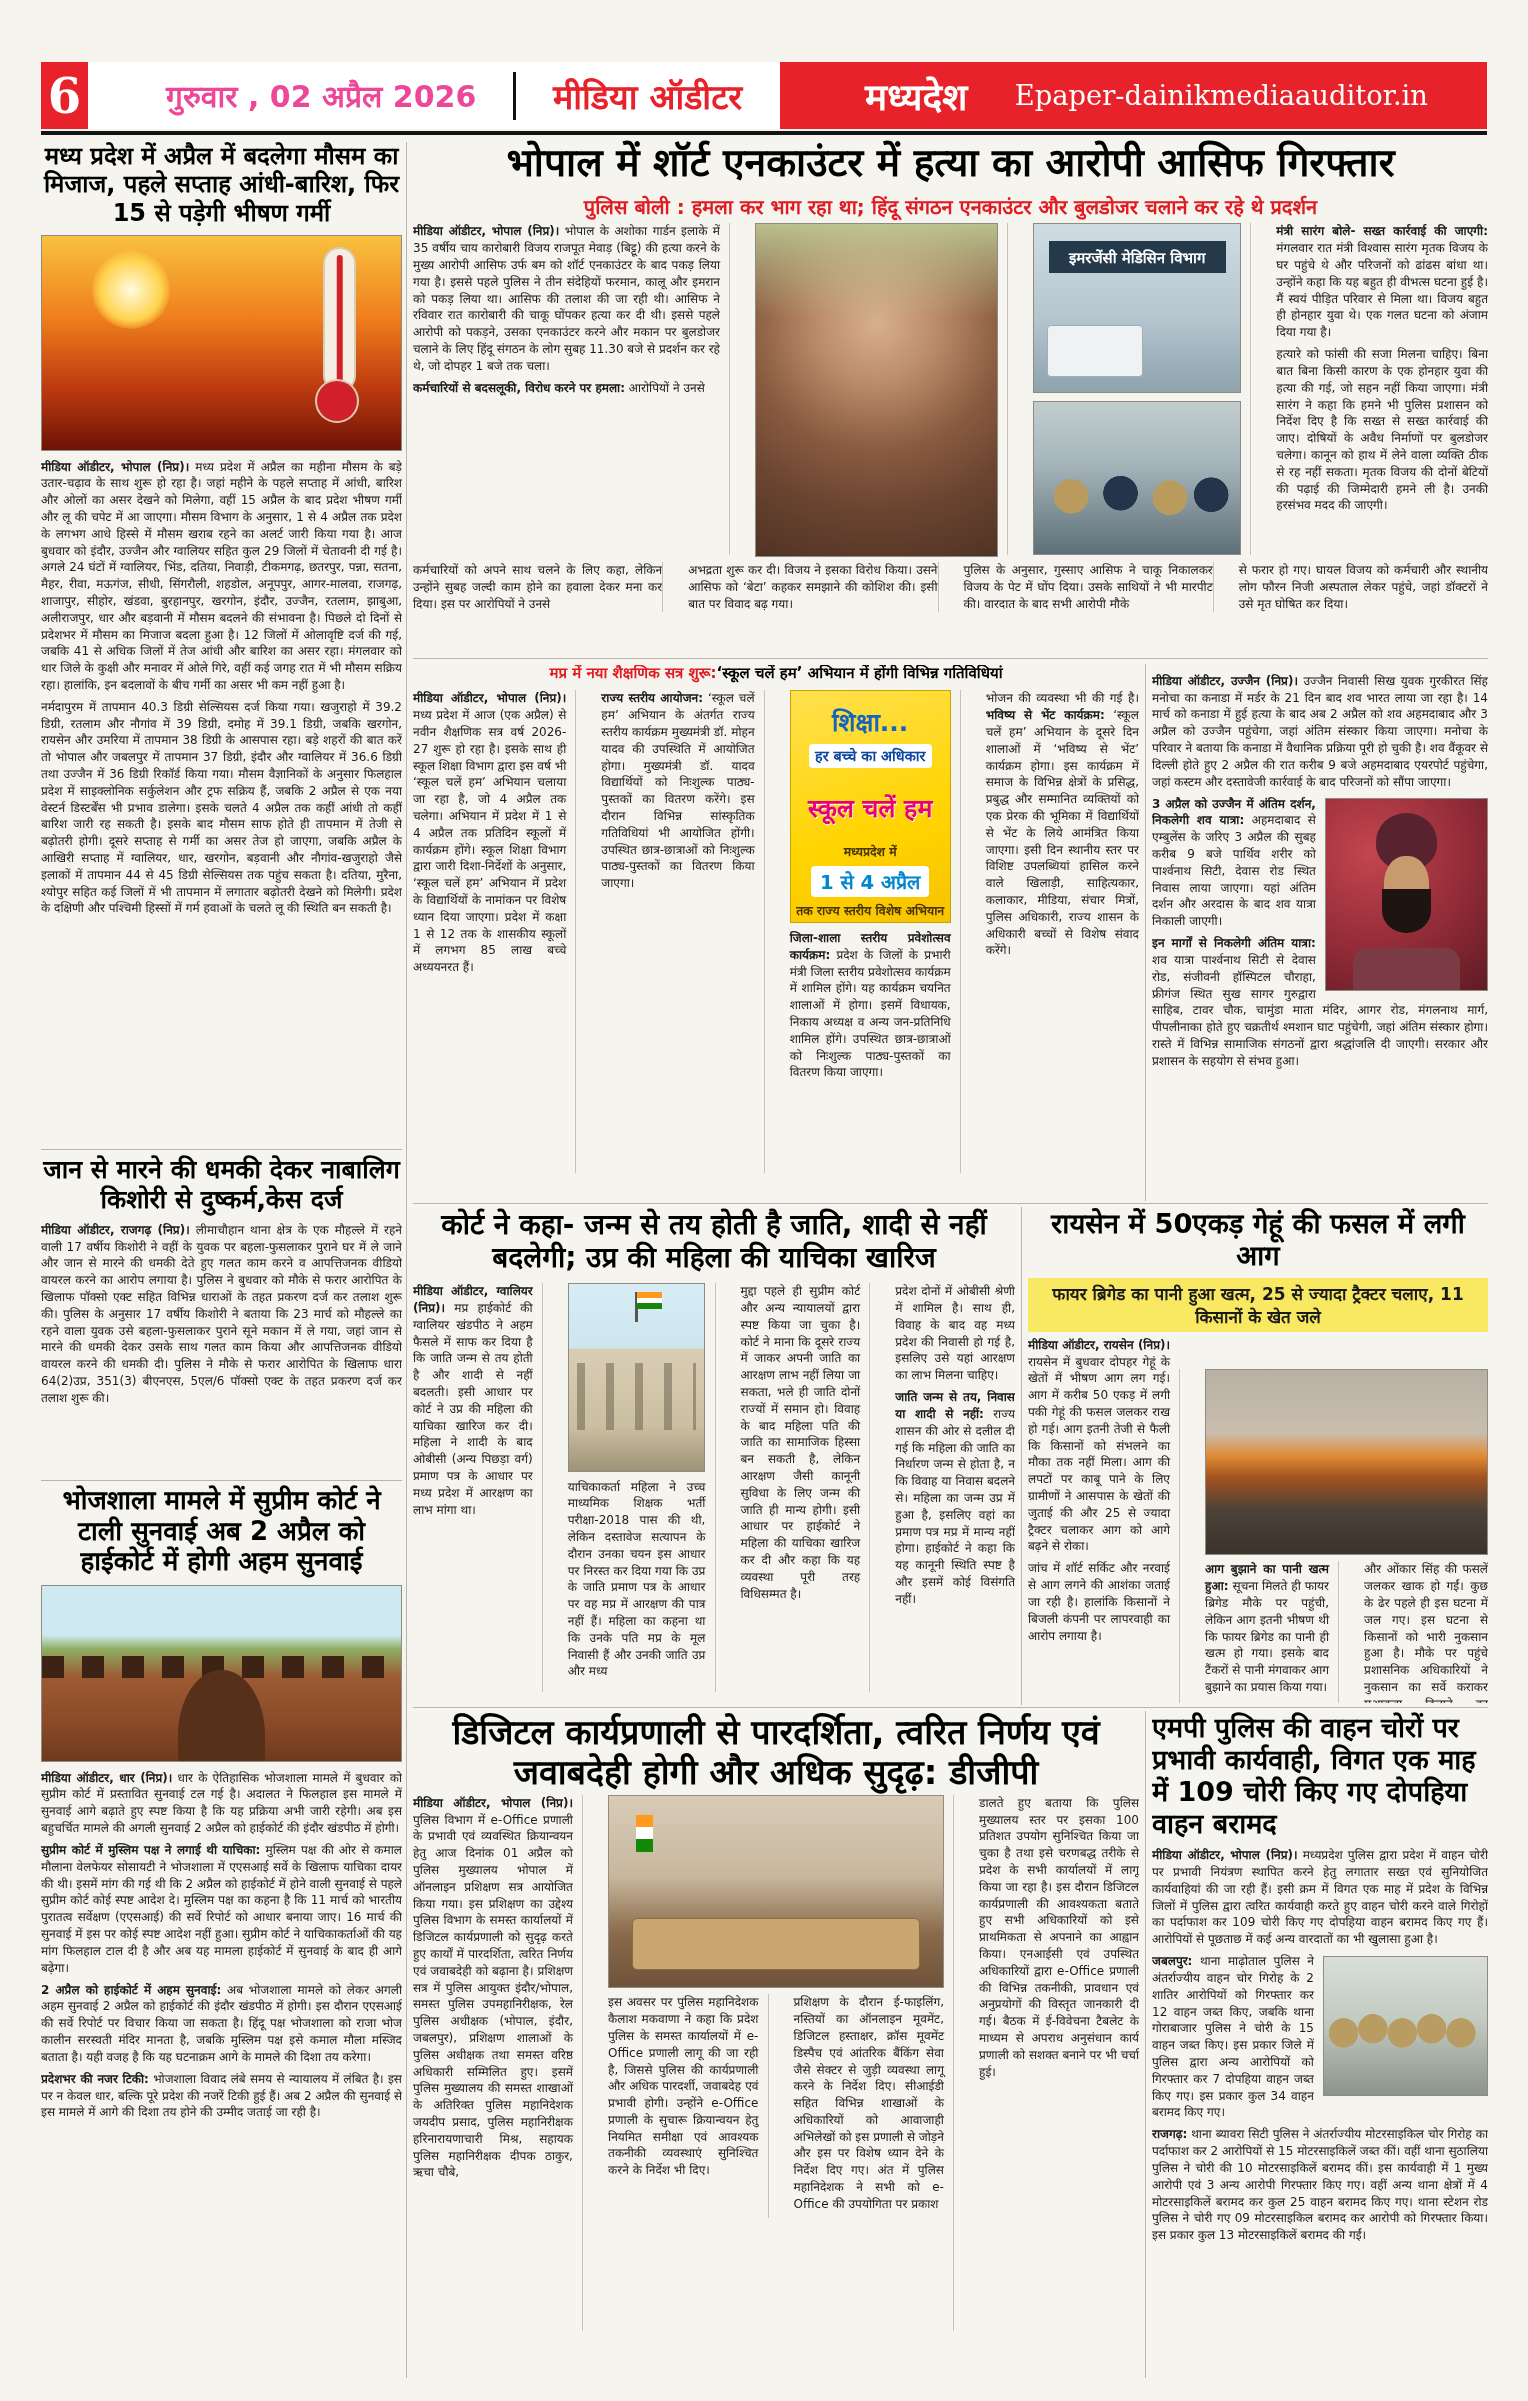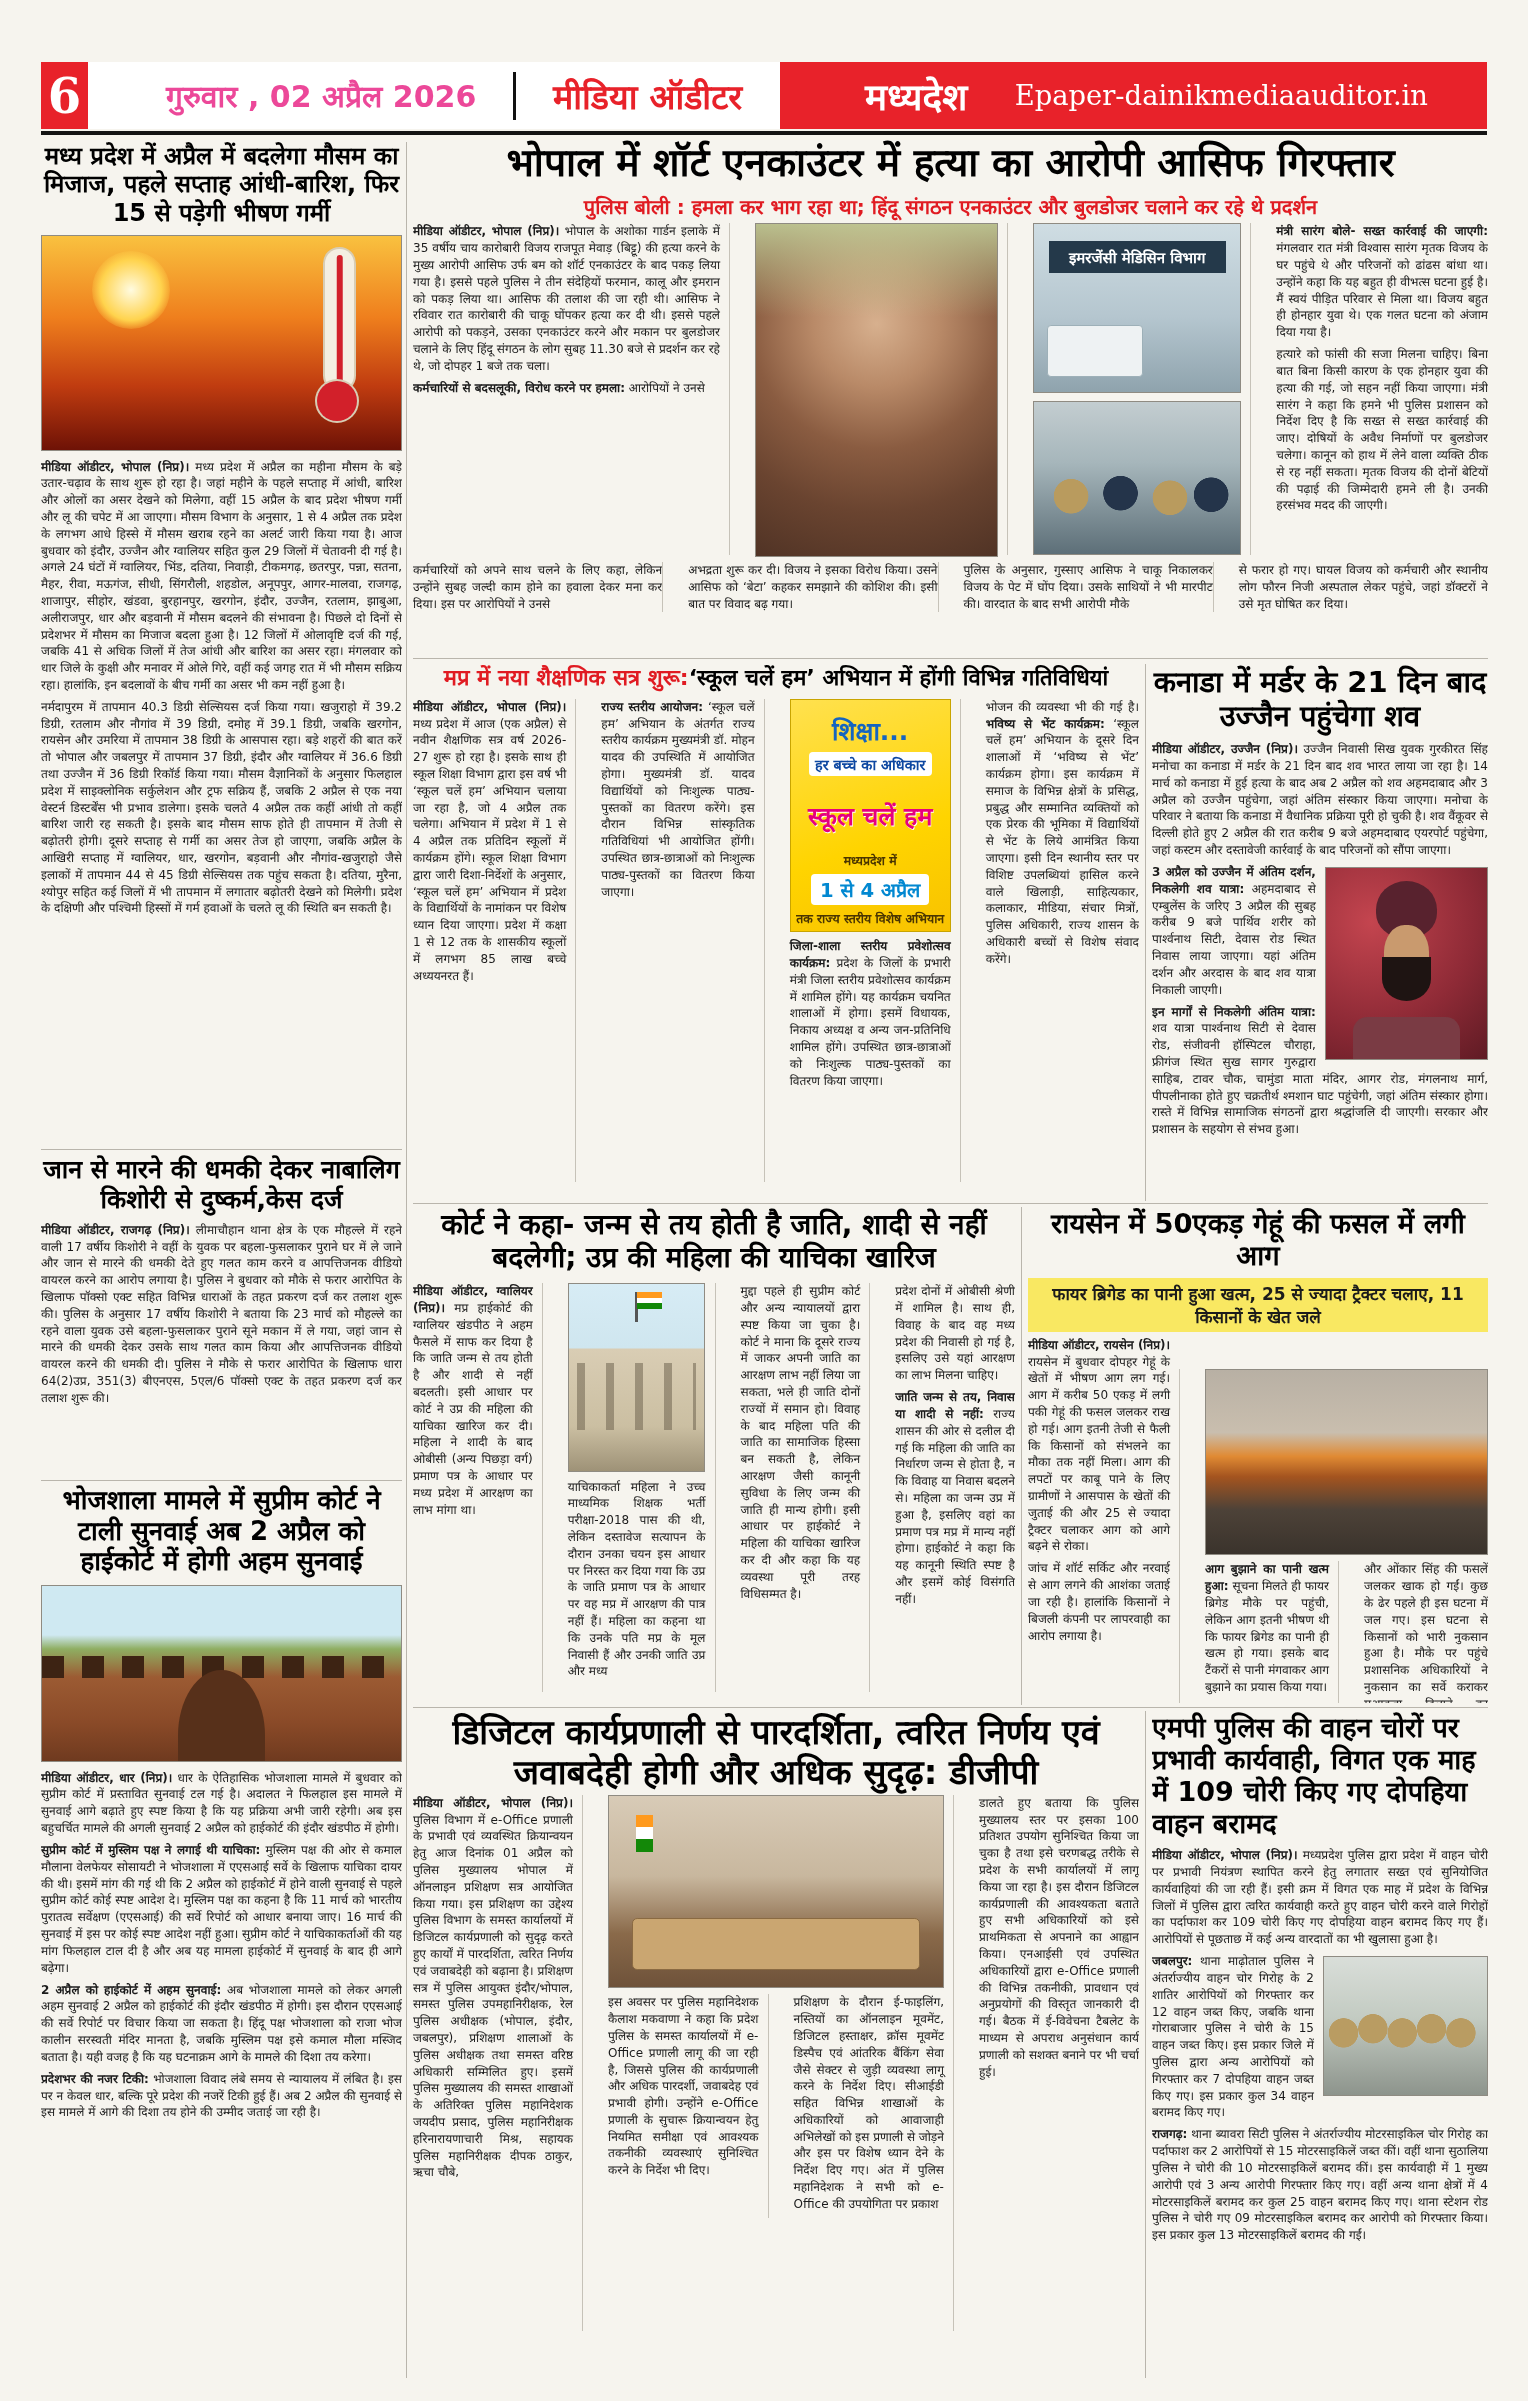--- a/index.html
+++ b/index.html
@@ -171,21 +171,21 @@
     </div>
     <div class="cols bodytext" style="margin-top:6.5px;">
       <p style="flex:1;">कर्मचारियों को अपने साथ चलने के लिए कहा, लेकिन उन्होंने सुबह जल्दी काम होने का हवाला देकर मना कर दिया। इस पर आरोपियों ने उनसे</p>
       <p style="flex:1;">अभद्रता शुरू कर दी। विजय ने इसका विरोध किया। उसने आसिफ को ‘बेटा’ कहकर समझाने की कोशिश की। इसी बात पर विवाद बढ़ गया।</p>
       <p style="flex:1;">पुलिस के अनुसार, गुस्साए आसिफ ने चाकू निकालकर विजय के पेट में घोंप दिया। उसके साथियों ने भी मारपीट की। वारदात के बाद सभी आरोपी मौके</p>
       <p style="flex:1;">से फरार हो गए। घायल विजय को कर्मचारी और स्थानीय लोग फौरन निजी अस्पताल लेकर पहुंचे, जहां डॉक्टरों ने उसे मृत घोषित कर दिया।</p>
     </div>
   </div>
 
   <div class="article" style="left:413px;top:665px;width:726px;height:536px;">
-    <h2 class="hl center" style="font-size:22px;"><span class="red">मप्र में नया शैक्षणिक सत्र शुरू:</span><span>‘स्कूल चलें हम’ अभियान में होंगी विभिन्न गतिविधियां</span></h2>
+    <h2 class="hl center" style="font-size:15px;"><span class="red">मप्र में नया शैक्षणिक सत्र शुरू:</span><span>‘स्कूल चलें हम’ अभियान में होंगी विभिन्न गतिविधियां</span></h2>
     <div class="cols" style="margin-top:7.8px;height:483px;">
       <div class="bodytext" style="flex:1;">
         <p><b class="byline">मीडिया ऑडीटर, भोपाल (निप्र)।</b> <span>मध्य प्रदेश में आज (एक अप्रैल) से नवीन शैक्षणिक सत्र वर्ष 2026-27 शुरू हो रहा है। इसके साथ ही स्कूल शिक्षा विभाग द्वारा इस वर्ष भी ‘स्कूल चलें हम’ अभियान चलाया जा रहा है, जो 4 अप्रैल तक चलेगा। अभियान में प्रदेश में 1 से 4 अप्रैल तक प्रतिदिन स्कूलों में कार्यक्रम होंगे। स्कूल शिक्षा विभाग द्वारा जारी दिशा-निर्देशों के अनुसार, ‘स्कूल चलें हम’ अभियान में प्रदेश के विद्यार्थियों के नामांकन पर विशेष ध्यान दिया जाएगा। प्रदेश में कक्षा 1 से 12 तक के शासकीय स्कूलों में लगभग 85 लाख बच्चे अध्ययनरत हैं।</span></p>
       </div>
       <div class="bodytext" style="flex:1;">
         <p><b class="lead">राज्य स्तरीय आयोजन:</b> <span>‘स्कूल चलें हम’ अभियान के अंतर्गत राज्य स्तरीय कार्यक्रम मुख्यमंत्री डॉ. मोहन यादव की उपस्थिति में आयोजित होगा। मुख्यमंत्री डॉ. यादव विद्यार्थियों को निःशुल्क पाठ्य-पुस्तकों का वितरण करेंगे। इस दौरान विभिन्न सांस्कृतिक गतिविधियां भी आयोजित होंगी। उपस्थित छात्र-छात्राओं को निःशुल्क पाठ्य-पुस्तकों का वितरण किया जाएगा।</span></p>
       </div>
       <div style="flex:1.05;">
         <div class="photo ph-poster" style="height:233px;">
           <div class="po1">शिक्षा...</div>
@@ -199,21 +199,20 @@
           <p><b class="lead">जिला-शाला स्तरीय प्रवेशोत्सव कार्यक्रम:</b> <span>प्रदेश के जिलों के प्रभारी मंत्री जिला स्तरीय प्रवेशोत्सव कार्यक्रम में शामिल होंगे। यह कार्यक्रम चयनित शालाओं में होगा। इसमें विधायक, निकाय अध्यक्ष व अन्य जन-प्रतिनिधि शामिल होंगे। उपस्थित छात्र-छात्राओं को निःशुल्क पाठ्य-पुस्तकों का वितरण किया जाएगा।</span></p>
         </div>
       </div>
       <div class="bodytext" style="flex:1;">
         <p><span>भोजन की व्यवस्था भी की गई है।</span> <b class="lead">भविष्य से भेंट कार्यक्रम:</b> <span>‘स्कूल चलें हम’ अभियान के दूसरे दिन शालाओं में ‘भविष्य से भेंट’ कार्यक्रम होगा। इस कार्यक्रम में समाज के विभिन्न क्षेत्रों के प्रसिद्ध, प्रबुद्ध और सम्मानित व्यक्तियों को एक प्रेरक की भूमिका में विद्यार्थियों से भेंट के लिये आमंत्रित किया जाएगा। इसी दिन स्थानीय स्तर पर विशिष्ट उपलब्धियां हासिल करने वाले खिलाड़ी, साहित्यकार, कलाकार, मीडिया, संचार मित्रों, पुलिस अधिकारी, राज्य शासन के अधिकारी बच्चों से विशेष संवाद करेंगे।</span></p>
       </div>
     </div>
   </div>
 
   <div class="article" style="left:1152px;top:665px;width:336px;height:536px;">
-    <h2 class="hl center" style="font-size:29px;">कनाडा में मर्डर के 21 दिन बाद उज्जैन पहुंचेगा शव</h2>
     <div class="bodytext" style="margin-top:7.8px;">
       <p><b class="byline">मीडिया ऑडीटर, उज्जैन (निप्र)।</b> <span>उज्जैन निवासी सिख युवक गुरकीरत सिंह मनोचा का कनाडा में मर्डर के 21 दिन बाद शव भारत लाया जा रहा है। 14 मार्च को कनाडा में हुई हत्या के बाद अब 2 अप्रैल को शव अहमदाबाद और 3 अप्रैल को उज्जैन पहुंचेगा, जहां अंतिम संस्कार किया जाएगा। मनोचा के परिवार ने बताया कि कनाडा में वैधानिक प्रक्रिया पूरी हो चुकी है। शव वैंकूवर से दिल्ली होते हुए 2 अप्रैल की रात करीब 9 बजे अहमदाबाद एयरपोर्ट पहुंचेगा, जहां कस्टम और दस्तावेजी कार्रवाई के बाद परिजनों को सौंपा जाएगा।</span></p>
       <div class="photo ph-sikh float-r" style="width:161px;height:191px;">
         <div class="turban"></div>
         <div class="face"></div>
         <div class="beard"></div>
         <div class="suit"></div>
       </div>
       <p><b class="lead">3 अप्रैल को उज्जैन में अंतिम दर्शन, निकलेगी शव यात्रा:</b> <span>अहमदाबाद से एम्बुलेंस के जरिए 3 अप्रैल की सुबह करीब 9 बजे पार्थिव शरीर को पार्श्वनाथ सिटी, देवास रोड स्थित निवास लाया जाएगा। यहां अंतिम दर्शन और अरदास के बाद शव यात्रा निकाली जाएगी।</span></p>
       <p><b class="lead">इन मार्गों से निकलेगी अंतिम यात्रा:</b> <span>शव यात्रा पार्श्वनाथ सिटी से देवास रोड, संजीवनी हॉस्पिटल चौराहा, फ्रीगंज स्थित सुख सागर गुरुद्वारा साहिब, टावर चौक, चामुंडा माता मंदिर, आगर रोड, मंगलनाथ मार्ग, पीपलीनाका होते हुए चक्रतीर्थ श्मशान घाट पहुंचेगी, जहां अंतिम संस्कार होगा। रास्ते में विभिन्न सामाजिक संगठनों द्वारा श्रद्धांजलि दी जाएगी। सरकार और प्रशासन के सहयोग से संभव हुआ।</span></p>

